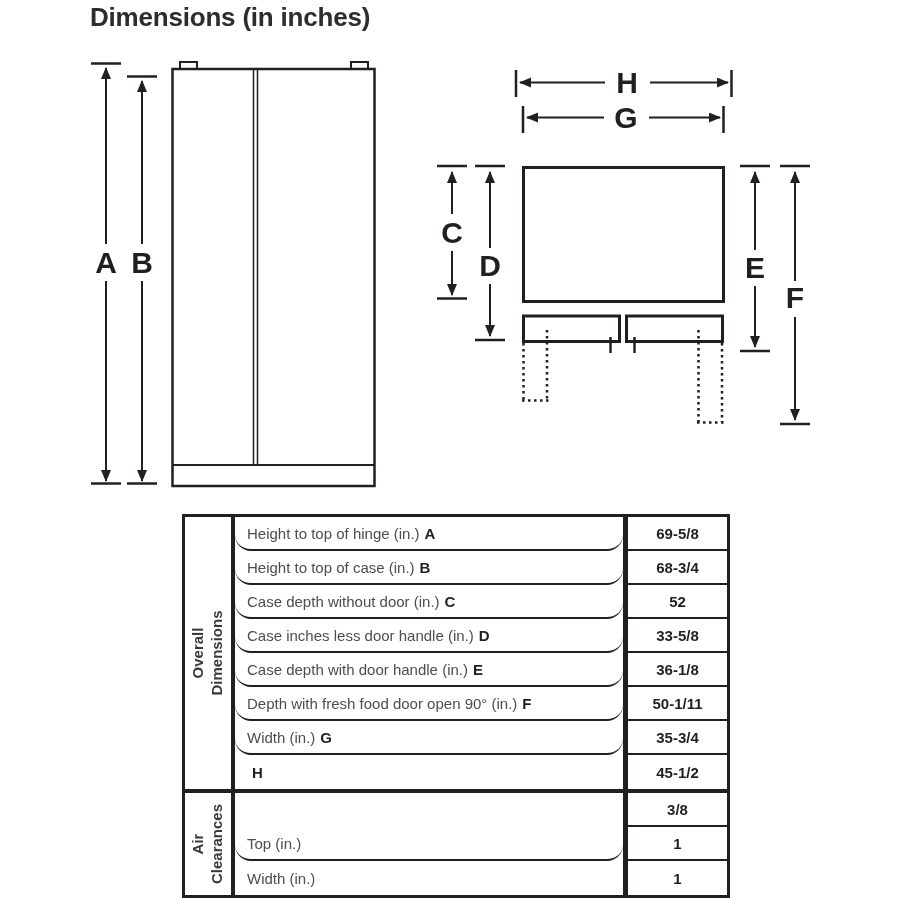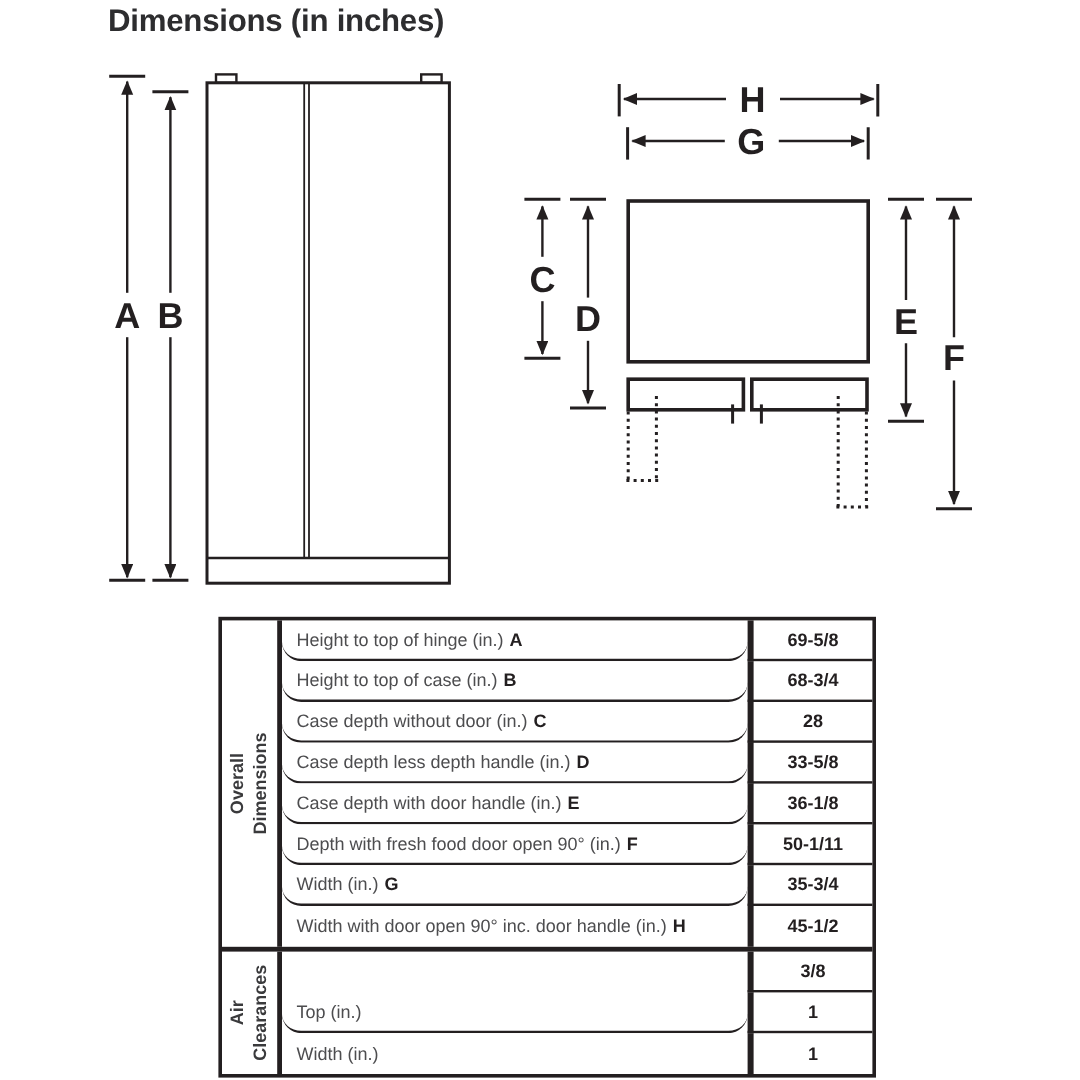--- a/index.html
+++ b/index.html
@@ -152,24 +152,24 @@
       <div class="dcell">
           <span>Height to top of case (in.)</span>
           <b class="key">B</b>
         </div>
       <div class="vcell">68-3/4</div>
 
       <div class="dcell">
           <span>Case depth without door (in.)</span>
           <b class="key">C</b>
         </div>
-      <div class="vcell">28</div>
-
-      <div class="dcell">
-          <span>Case depth less depth handle (in.)</span>
+      <div class="vcell">52</div>
+
+      <div class="dcell">
+          <span>Case inches less door handle (in.)</span>
           <b class="key">D</b>
         </div>
       <div class="vcell">33-5/8</div>
 
       <div class="dcell">
           <span>Case depth with door handle (in.)</span>
           <b class="key">E</b>
         </div>
       <div class="vcell">36-1/8</div>
 
@@ -179,21 +179,20 @@
         </div>
       <div class="vcell">50-1/11</div>
 
       <div class="dcell">
           <span>Width (in.)</span>
           <b class="key">G</b>
         </div>
       <div class="vcell">35-3/4</div>
 
       <div class="dcell noline">
-          <span>Width with door open 90° inc. door handle (in.)</span>
           <b class="key">H</b>
         </div>
       <div class="vcell noline">45-1/2</div>
     </div>
 
     <div class="section air">
       <div class="hcell">
         <div class="rot">Air Clearances</div>
       </div>
 

